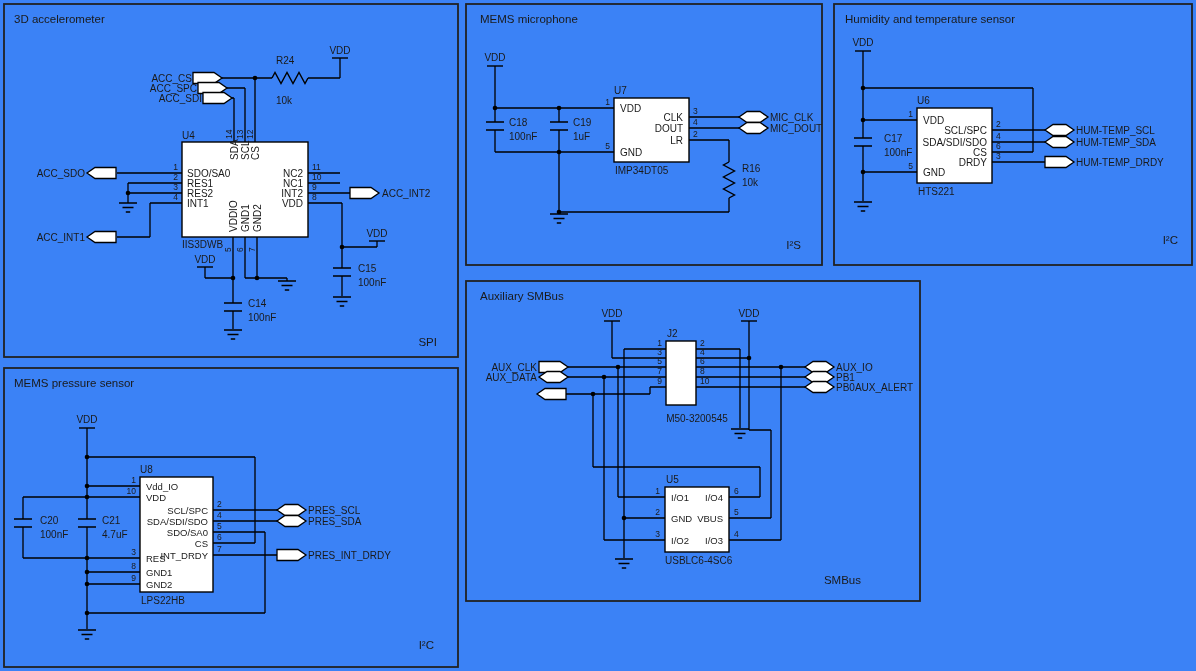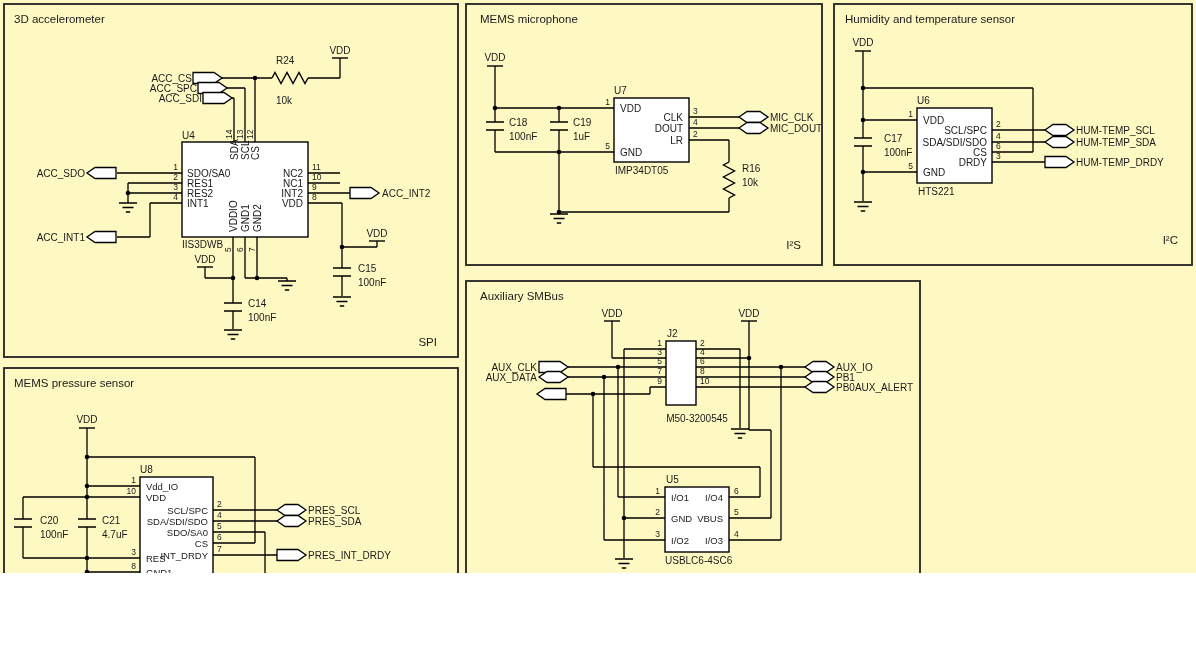--- a/index.html
+++ b/index.html
@@ -1,16 +1,16 @@
 <!DOCTYPE html>
 <html><head>
 <meta charset="utf-8">
 <style>
   html,body{margin:0;padding:0;background:#ffffff;}
-  .stage{position:relative;width:1196px;height:573px;background:#fef9c3;overflow:hidden;
+  .stage{position:relative;width:1196px;height:671px;background:#3b82f6;overflow:hidden;
          font-family:"Liberation Sans",sans-serif;}
   svg{display:block}
   svg text{fill:#1a1a1a;font-family:"Liberation Sans",sans-serif;}
   .t-title{font-size:11.5px;}
   .t-proto{font-size:11.5px;}
   .t-net{font-size:10px;}
   .t-ref{font-size:10px;}
   .t-pin{font-size:10px;}
   .t-pin-s{font-size:9.5px;}
   .t-num{font-size:8.5px;}

